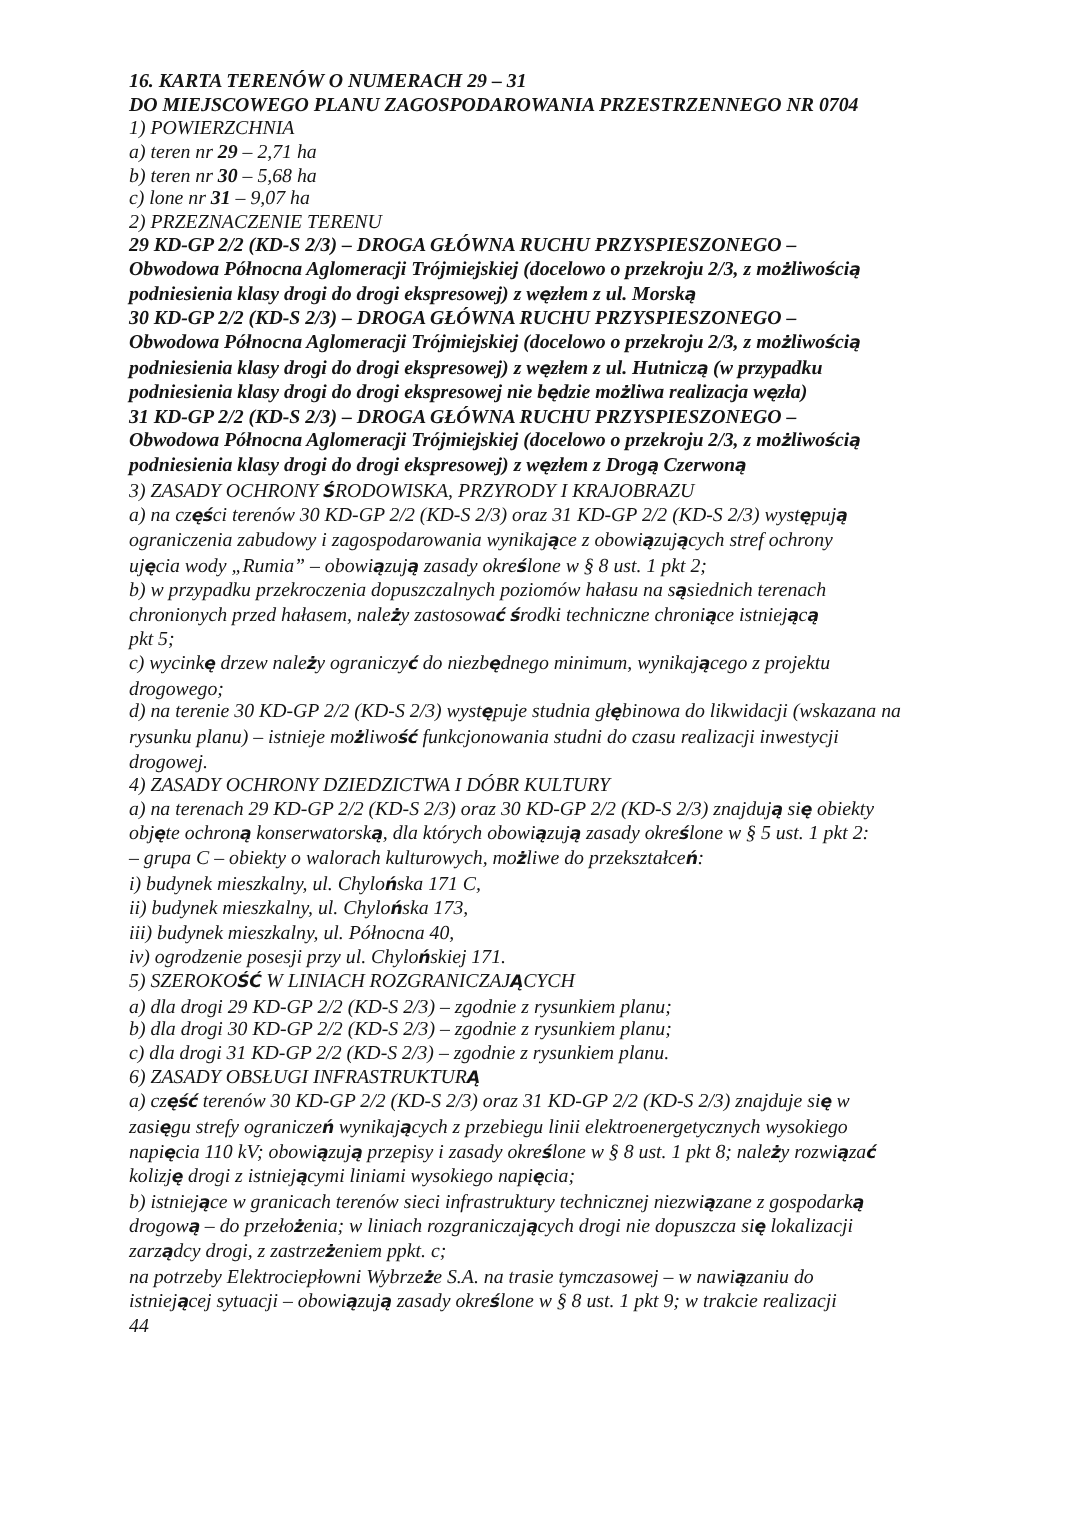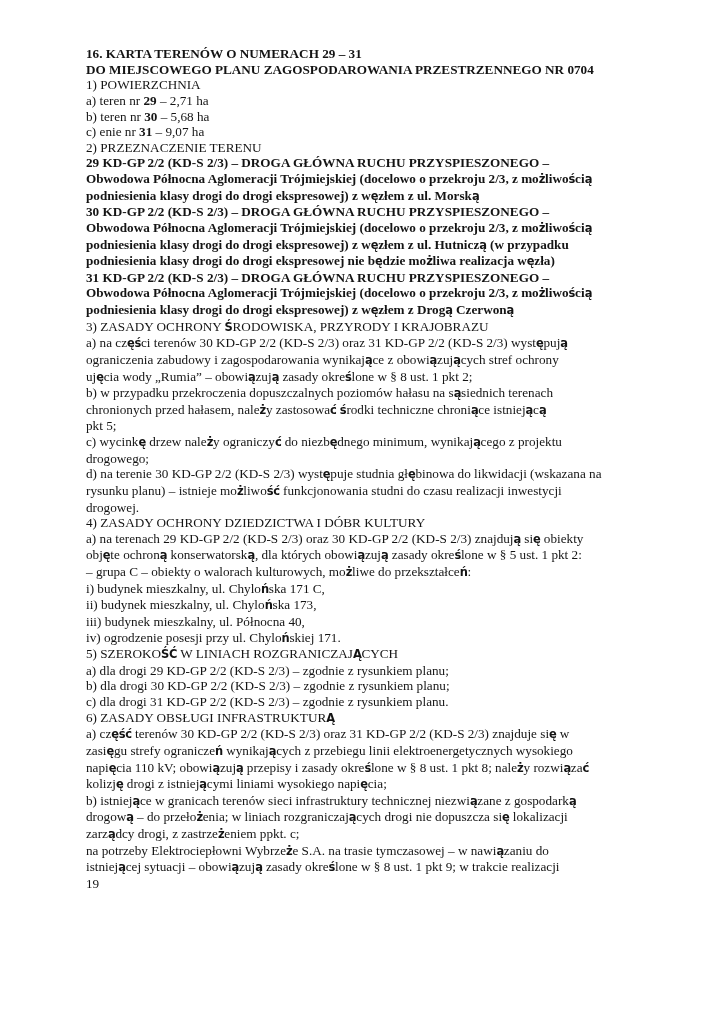--- a/index.html
+++ b/index.html
@@ -9,41 +9,41 @@
     height: 1024px;
     background: #ffffff;
     box-sizing: border-box;
     padding: 46px 0 0 86px;
     overflow: hidden;
     font-family: "Liberation Serif", serif;
     font-size: 13.2px;
     line-height: 15.62px;
     color: #141414;
   }
-  .line { white-space: pre; min-height: 15.62px; }
+  .line { white-space: pre; min-height: 15.62px; font-style: italic; }
   .b { font-weight: bold; }
   
   .cz {
     font-family: "DejaVu Sans", sans-serif;
     font-weight: bold;
     font-size: 0.87em;
     letter-spacing: -0.3px;
   }
 </style>
 </head>
 <body>
 
 <div class="page">
   <div>
       <div class="line"><span class="seg b">16. KARTA TERENÓW O NUMERACH 29 – 31</span></div>
       <div class="line"><span class="seg b">DO MIEJSCOWEGO PLANU ZAGOSPODAROWANIA PRZESTRZENNEGO NR 0704</span></div>
       <div class="line"><span class="seg">1) POWIERZCHNIA</span></div>
       <div class="line"><span class="seg">a) teren nr </span><span class="seg b">29</span><span class="seg"> – 2,71 ha</span></div>
       <div class="line"><span class="seg">b) teren nr </span><span class="seg b">30</span><span class="seg"> – 5,68 ha</span></div>
-      <div class="line"><span class="seg">c) enie nr </span><span class="seg b">31</span><span class="seg"> – 9,07 ha</span></div>
+      <div class="line"><span class="seg">c) lone nr </span><span class="seg b">31</span><span class="seg"> – 9,07 ha</span></div>
       <div class="line"><span class="seg">2) PRZEZNACZENIE TERENU</span></div>
       <div class="line"><span class="seg b">29 KD-GP 2/2 (KD-S 2/3) – DROGA GŁÓWNA RUCHU PRZYSPIESZONEGO –</span></div>
       <div class="line"><span class="seg b">Obwodowa Północna Aglomeracji Trójmiejskiej (docelowo o przekroju 2/3, z mo<span class="cz">ż</span>liwo<span class="cz">ś</span>ci<span class="cz">ą</span></span></div>
       <div class="line"><span class="seg b">podniesienia klasy drogi do drogi ekspresowej) z w<span class="cz">ę</span>złem z ul. Morsk<span class="cz">ą</span></span></div>
       <div class="line"><span class="seg b">30 KD-GP 2/2 (KD-S 2/3) – DROGA GŁÓWNA RUCHU PRZYSPIESZONEGO –</span></div>
       <div class="line"><span class="seg b">Obwodowa Północna Aglomeracji Trójmiejskiej (docelowo o przekroju 2/3, z mo<span class="cz">ż</span>liwo<span class="cz">ś</span>ci<span class="cz">ą</span></span></div>
       <div class="line"><span class="seg b">podniesienia klasy drogi do drogi ekspresowej) z w<span class="cz">ę</span>złem z ul. Hutnicz<span class="cz">ą</span> (w przypadku</span></div>
       <div class="line"><span class="seg b">podniesienia klasy drogi do drogi ekspresowej nie b<span class="cz">ę</span>dzie mo<span class="cz">ż</span>liwa realizacja w<span class="cz">ę</span>zła)</span></div>
       <div class="line"><span class="seg b">31 KD-GP 2/2 (KD-S 2/3) – DROGA GŁÓWNA RUCHU PRZYSPIESZONEGO –</span></div>
       <div class="line"><span class="seg b">Obwodowa Północna Aglomeracji Trójmiejskiej (docelowo o przekroju 2/3, z mo<span class="cz">ż</span>liwo<span class="cz">ś</span>ci<span class="cz">ą</span></span></div>
@@ -75,15 +75,15 @@
       <div class="line"><span class="seg">6) ZASADY OBSŁUGI INFRASTRUKTUR<span class="cz">Ą</span></span></div>
       <div class="line"><span class="seg">a) cz<span class="cz">ęść</span> terenów 30 KD-GP 2/2 (KD-S 2/3) oraz 31 KD-GP 2/2 (KD-S 2/3) znajduje si<span class="cz">ę</span> w</span></div>
       <div class="line"><span class="seg">zasi<span class="cz">ę</span>gu strefy ogranicze<span class="cz">ń</span> wynikaj<span class="cz">ą</span>cych z przebiegu linii elektroenergetycznych wysokiego</span></div>
       <div class="line"><span class="seg">napi<span class="cz">ę</span>cia 110 kV; obowi<span class="cz">ą</span>zuj<span class="cz">ą</span> przepisy i zasady okre<span class="cz">ś</span>lone w § 8 ust. 1 pkt 8; nale<span class="cz">ż</span>y rozwi<span class="cz">ą</span>za<span class="cz">ć</span></span></div>
       <div class="line"><span class="seg">kolizj<span class="cz">ę</span> drogi z istniej<span class="cz">ą</span>cymi liniami wysokiego napi<span class="cz">ę</span>cia;</span></div>
       <div class="line"><span class="seg">b) istniej<span class="cz">ą</span>ce w granicach terenów sieci infrastruktury technicznej niezwi<span class="cz">ą</span>zane z gospodark<span class="cz">ą</span></span></div>
       <div class="line"><span class="seg">drogow<span class="cz">ą</span> – do przeło<span class="cz">ż</span>enia; w liniach rozgraniczaj<span class="cz">ą</span>cych drogi nie dopuszcza si<span class="cz">ę</span> lokalizacji</span></div>
       <div class="line"><span class="seg">zarz<span class="cz">ą</span>dcy drogi, z zastrze<span class="cz">ż</span>eniem ppkt. c;</span></div>
       <div class="line"><span class="seg">na potrzeby Elektrociepłowni Wybrze<span class="cz">ż</span>e S.A. na trasie tymczasowej – w nawi<span class="cz">ą</span>zaniu do</span></div>
       <div class="line"><span class="seg">istniej<span class="cz">ą</span>cej sytuacji – obowi<span class="cz">ą</span>zuj<span class="cz">ą</span> zasady okre<span class="cz">ś</span>lone w § 8 ust. 1 pkt 9; w trakcie realizacji</span></div>
-      <div class="line"><span class="seg">19</span></div>
+      <div class="line"><span class="seg">44</span></div>
     </div>
 </div>
 
 </body></html>

